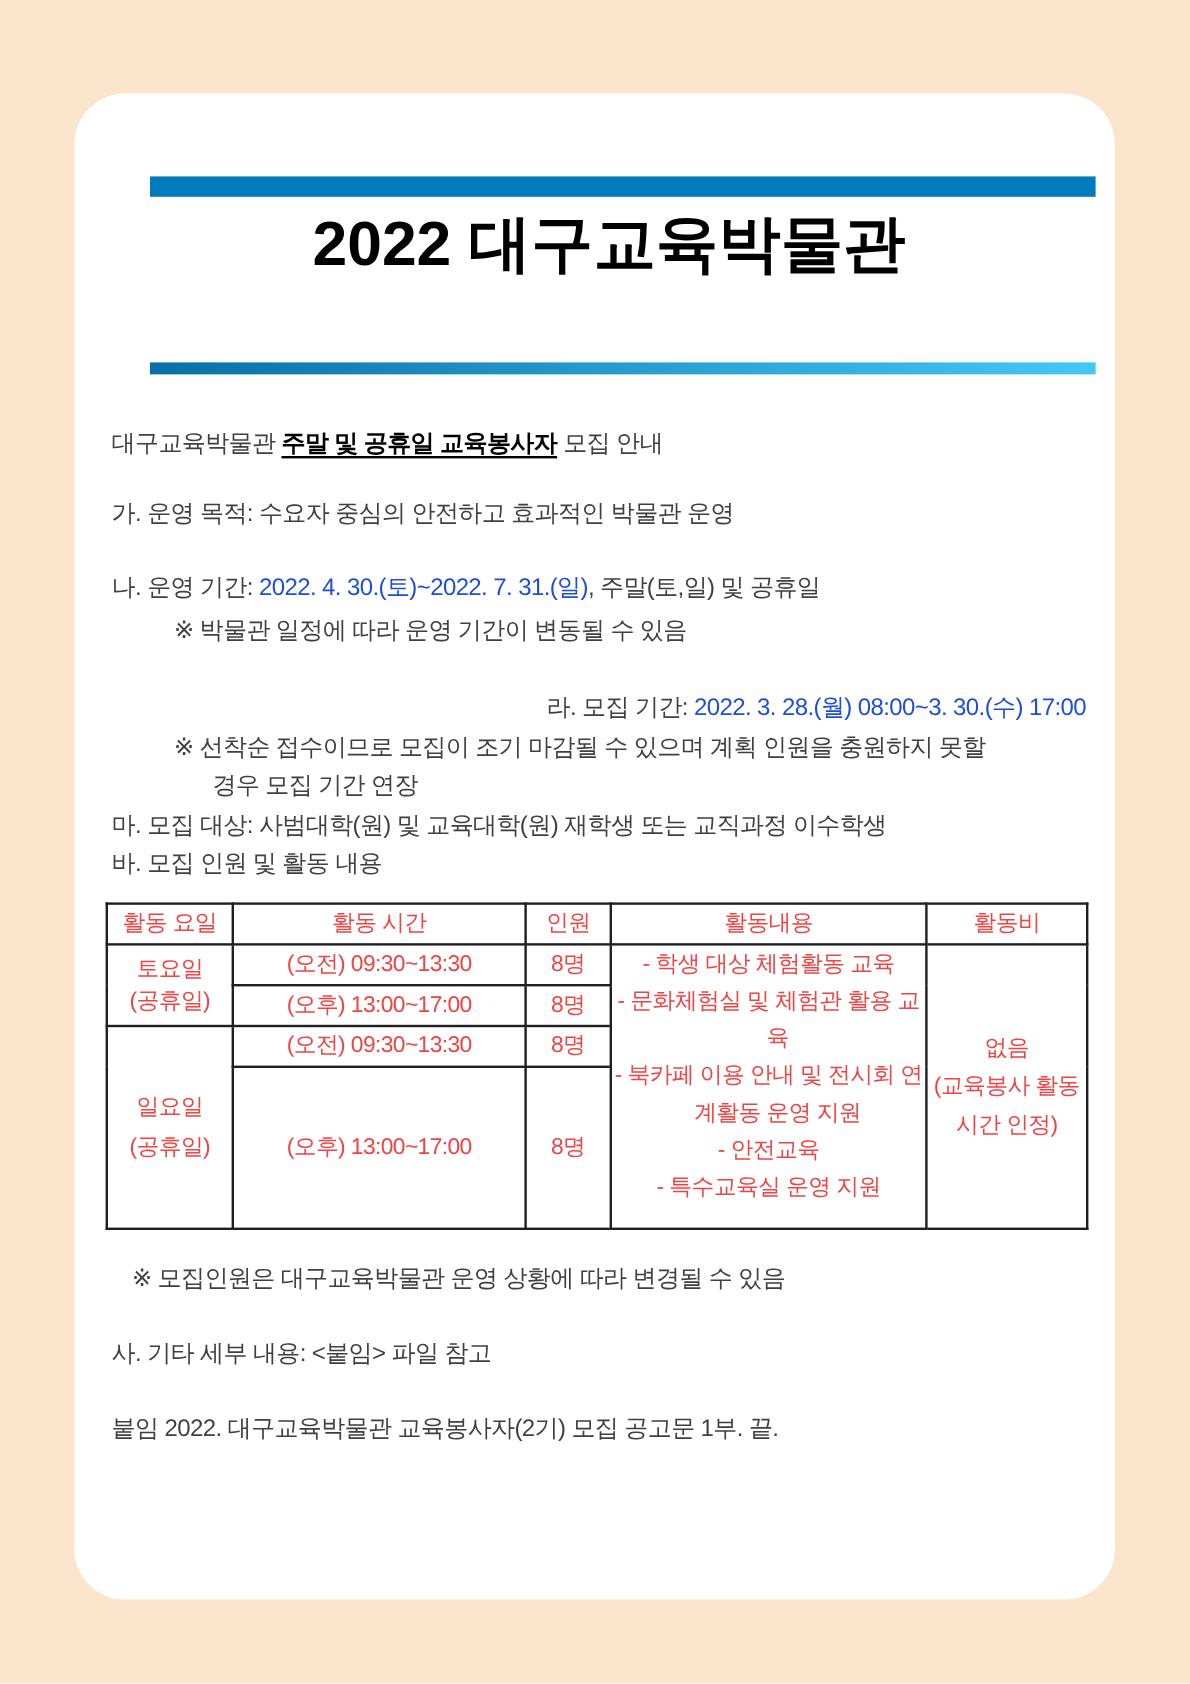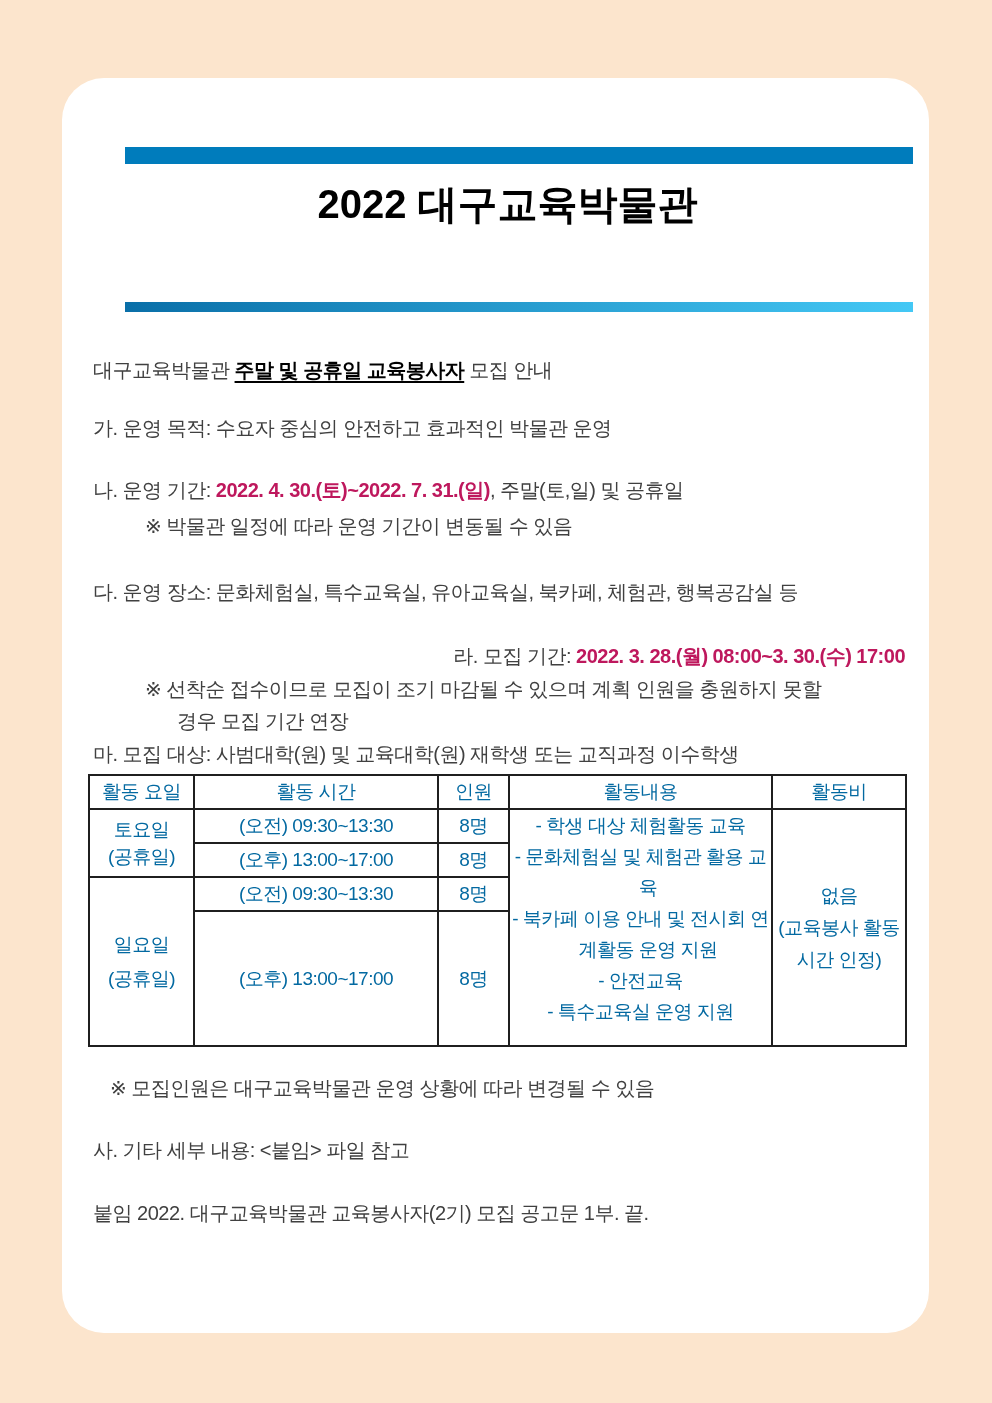--- a/index.html
+++ b/index.html
@@ -25,21 +25,21 @@
   .bar-bottom {
     position: absolute;
     left: 63px; right: 16px; top: 224px;
     height: 10px;
     background: linear-gradient(to right, #0a6fa8, #44c8f5);
   }
   .title-block {
     position: absolute;
     left: 40px; right: 16px; top: 98px;
     text-align: center;
-    font-size: 40px;
+    font-size: 52px;
     font-weight: 800;
     line-height: 57px;
     color: #000000;
     letter-spacing: 0px;
     white-space: nowrap;
   }
   .body-area {
     position: absolute;
     left: 31px; top: 276px;
     width: 812px;
@@ -63,32 +63,32 @@
   .m-sa   { margin-top: 30px; }
   .m-attach { margin-top: 31px; }
   .emph {
     font-weight: bold;
     color: #000000;
     text-decoration: underline;
     text-decoration-thickness: 2px;
     text-underline-offset: 4px;
   }
   .num-bold {
-    font-weight: bold;
-    color: #be185d;
+    font-weight: normal;
+    color: #1d4ed8;
     letter-spacing: -0.5px;
   }
   table.recruit {
     border-collapse: collapse;
     table-layout: fixed;
     margin-left: -5px;
-    margin-top: 4px;
+    margin-top: 16px;
     width: 817px;
     font-size: 19px;
-    color: #0369a1;
+    color: #ef4444;
   }
   table.recruit th, table.recruit td {
     border: 2px solid #1f1f1f;
     padding: 0;
     text-align: center;
     font-weight: normal;
     overflow: hidden;
   }
   tr.hdr    { height: 27px; }
   tr.r-satam { height: 25px; padding-left: 33px; }
@@ -128,27 +128,27 @@
 
   <div class="body-area">
 
     <div class="line m-intro"><span>대구교육박물관 </span><span class="emph">주말 및 공휴일 교육봉사자</span><span> 모집 안내</span></div>
 
     <div class="line m-ga">가. 운영 목적: 수요자 중심의 안전하고 효과적인 박물관 운영</div>
 
     <div class="line m-na"><span>나. 운영 기간: </span><span class="num-bold">2022. 4. 30.(토)~2022. 7. 31.(일)</span><span>, 주말(토,일) 및 공휴일</span></div>
     <div class="line m-nanote">※ 박물관 일정에 따라 운영 기간이 변동될 수 있음</div>
 
-    <div class="line m-da">다. 운영 장소: 문화체험실, 특수교육실, 유아교육실, 북카페, 체험관, 행복공감실 등</div>
 
     <div class="line m-ra"><span>라. 모집 기간: </span><span class="num-bold">2022. 3. 28.(월) 08:00~3. 30.(수) 17:00</span></div>
     <div class="line m-ranote1">※ 선착순 접수이므로 모집이 조기 마감될 수 있으며 계획 인원을 충원하지 못할</div>
     <div class="line m-ranote2">경우 모집 기간 연장</div>
 
     <div class="line m-ma">마. 모집 대상: 사범대학(원) 및 교육대학(원) 재학생 또는 교직과정 이수학생</div>
+    <div class="line m-ba">바. 모집 인원 및 활동 내용</div>
 
     <table class="recruit">
       <colgroup>
         <col style="width:105px">
         <col style="width:244px">
         <col style="width:71px">
         <col style="width:263px">
         <col style="width:134px">
       </colgroup>
       <tbody>

